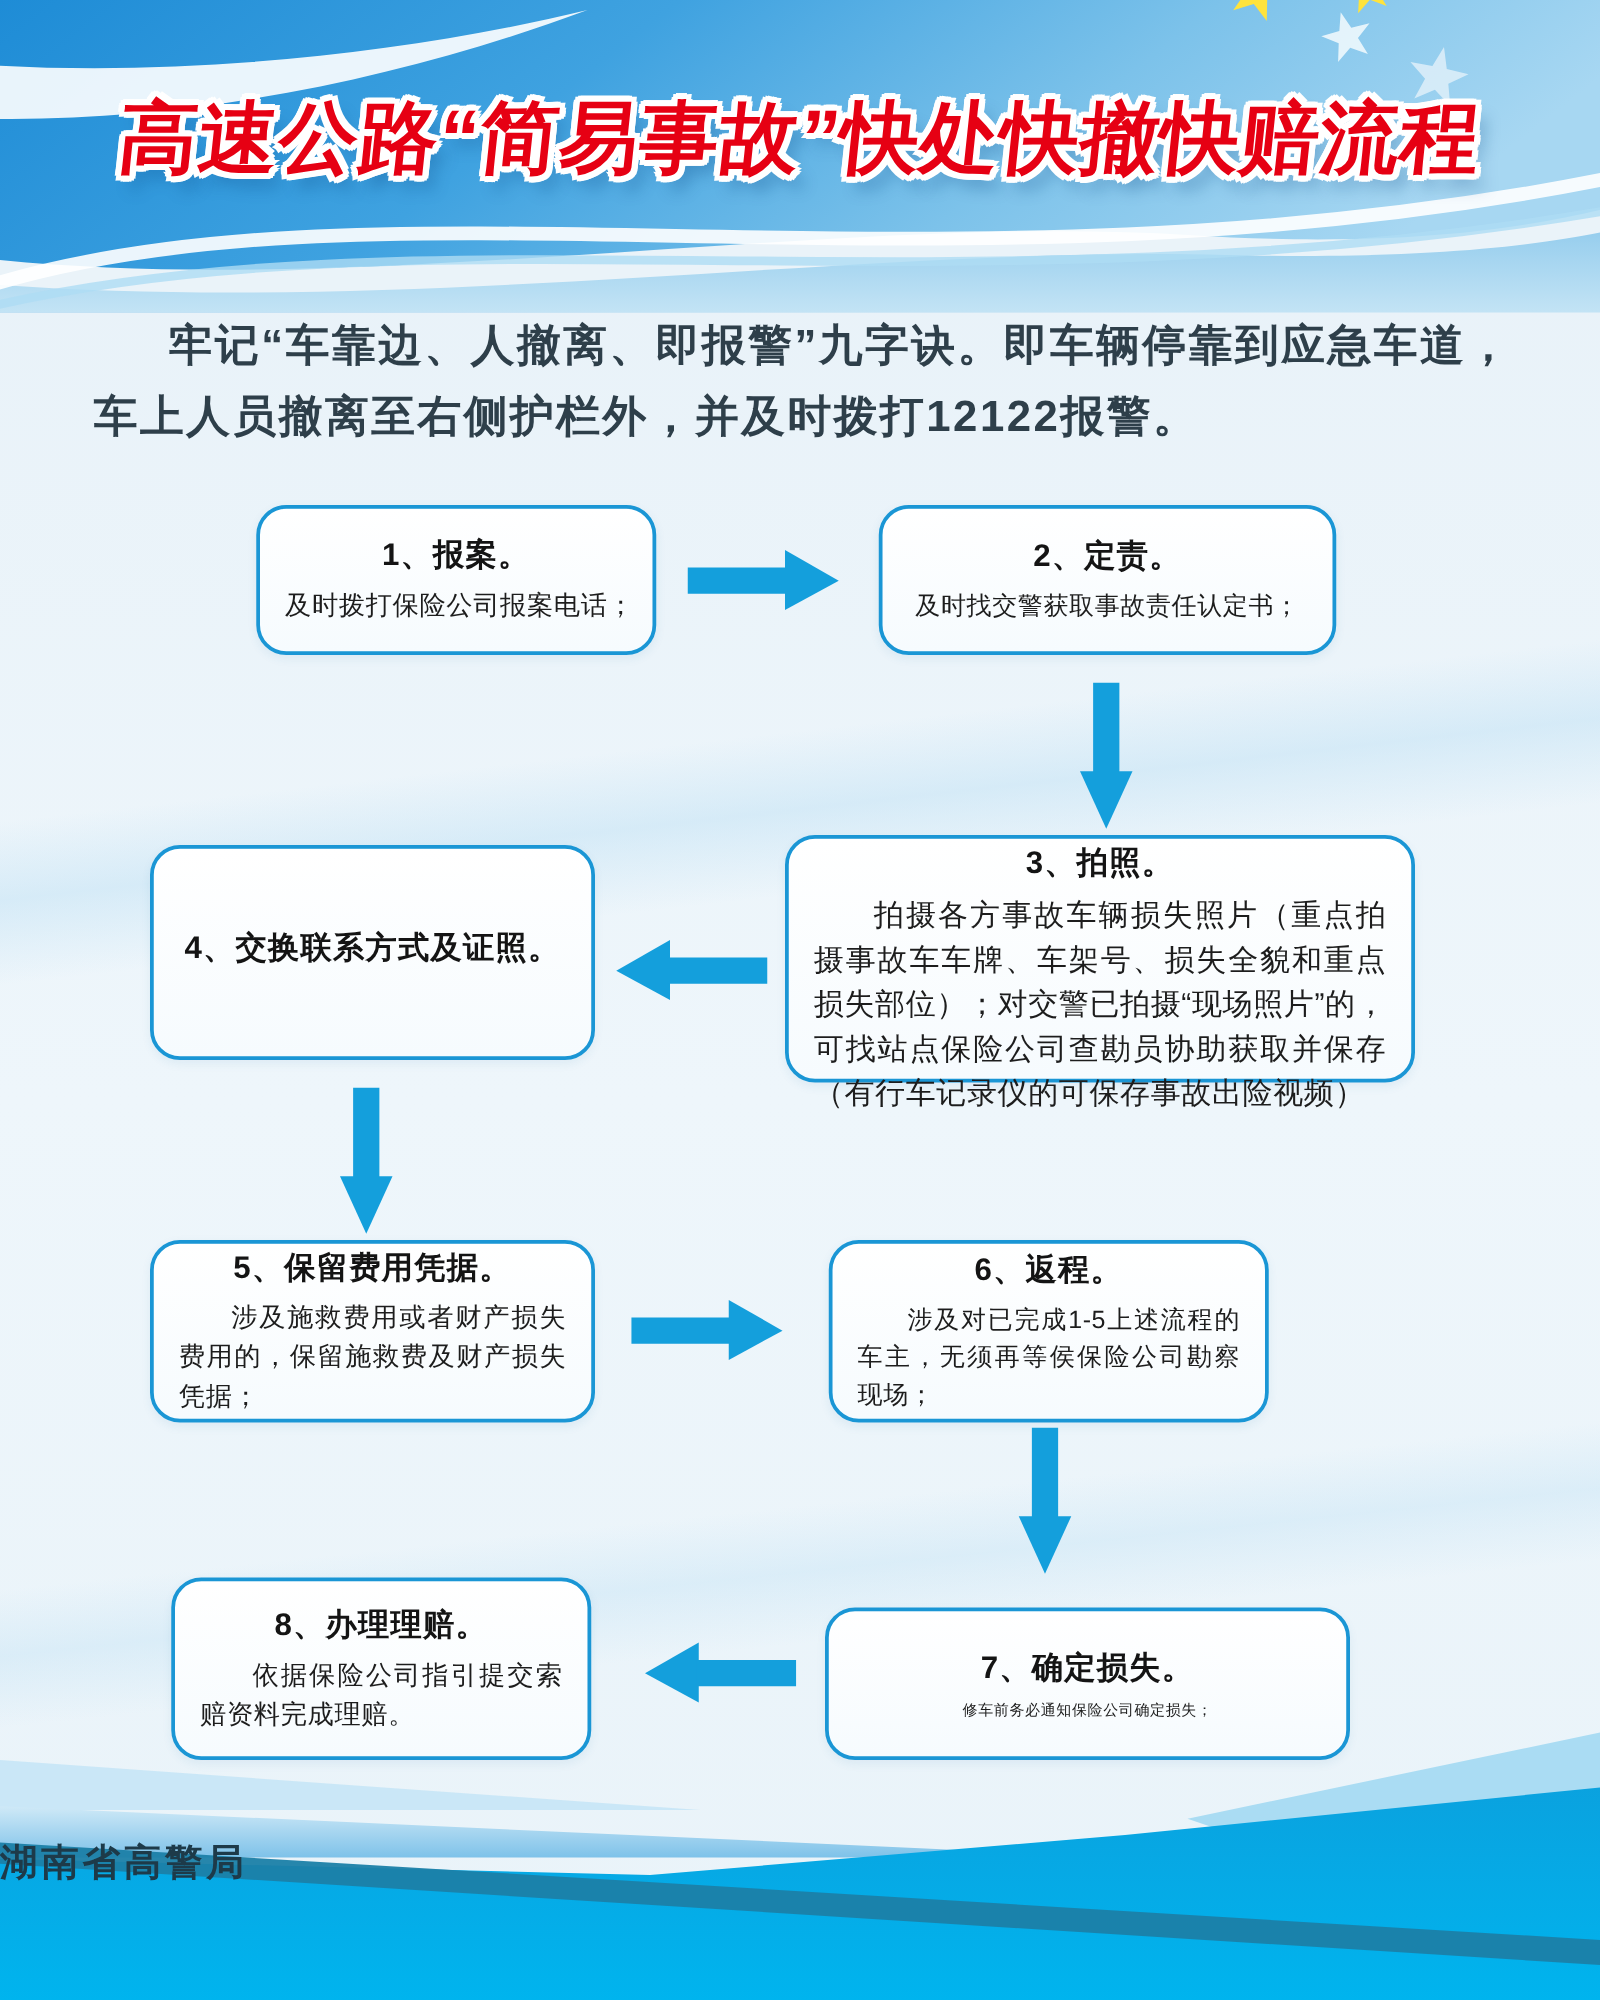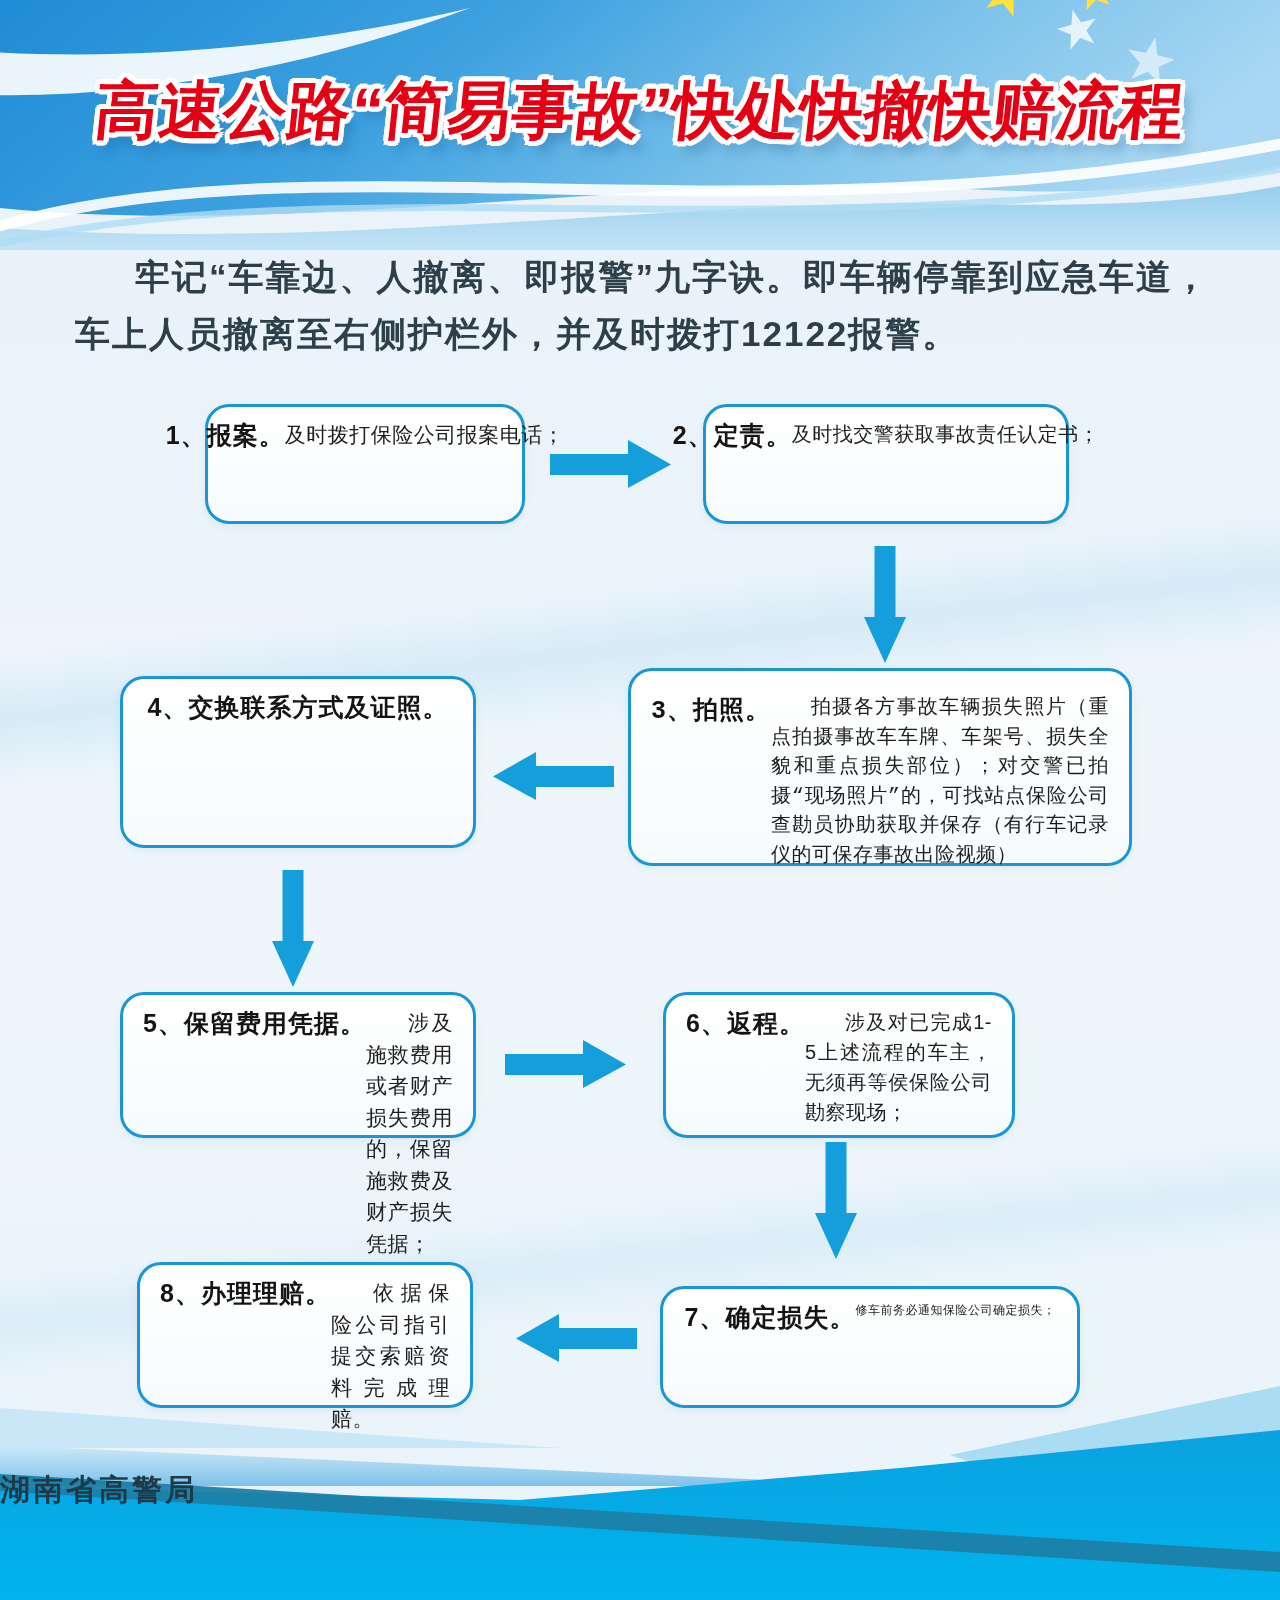--- a/index.html
+++ b/index.html
@@ -24,37 +24,37 @@
   .intro{
     position:absolute;left:75px;right:65px;top:248px;z-index:2;
     color:#2e3f4a;font-size:35px;font-weight:600;letter-spacing:2px;line-height:57px;
   }
   .intro-line1{padding-left:60px;}
   
   .box{
     position:absolute;z-index:2;box-sizing:border-box;
     background:linear-gradient(180deg,#ffffff 0%,#f6fbfe 100%);
     border:3px solid #1a96d5;border-radius:24px;
-    padding:12px 20px;display:flex;flex-direction:row;justify-content:center;
+    padding:12px 20px;display:flex;flex-direction:column;justify-content:center;
     box-shadow:0 3px 8px rgba(40,110,170,.08);
   }
   .box-title{
     text-align:center;font-size:25px;font-weight:800;color:#141414;
     letter-spacing:1px;margin-bottom:9px;flex:0 0 auto;
   }
   .box-body{
     font-size:21px;color:#1d1d1d;line-height:1.5;letter-spacing:.5px;
     text-align:justify;text-indent:2em;
   }
   .box-body.center{text-align:center;text-indent:0;white-space:nowrap;}
   #box1{left:205px;top:404px;width:320px;height:120px;}
   #box2{left:703px;top:404px;width:366px;height:120px;}
   #box2 .box-body{font-size:20px;}
-  #box3{left:628px;top:668px;width:504px;height:198px;justify-content:flex-start;padding-top:22px;font-family:Liberation Mono, monospace;}
-  #box3 .box-body{font-size:20px;line-height:1.48;}
+  #box3{left:628px;top:668px;width:504px;height:198px;justify-content:flex-start;padding-top:2px;}
+  #box3 .box-body{font-size:24px;line-height:1.48;}
   #box4{left:120px;top:676px;width:356px;height:172px;}
   #box5{left:120px;top:992px;width:356px;height:146px;}
   #box6{left:663px;top:992px;width:352px;height:146px;}
   #box6 .box-body{font-size:20px;}
   #box7{left:660px;top:1286px;width:420px;height:122px;}
   #box7 .box-body{font-size:12px;}
   #box8{left:137px;top:1262px;width:336px;height:146px;}
   
   .arrow{position:absolute;z-index:2;display:block;}
   .arrow *{fill:#149fdc;}

